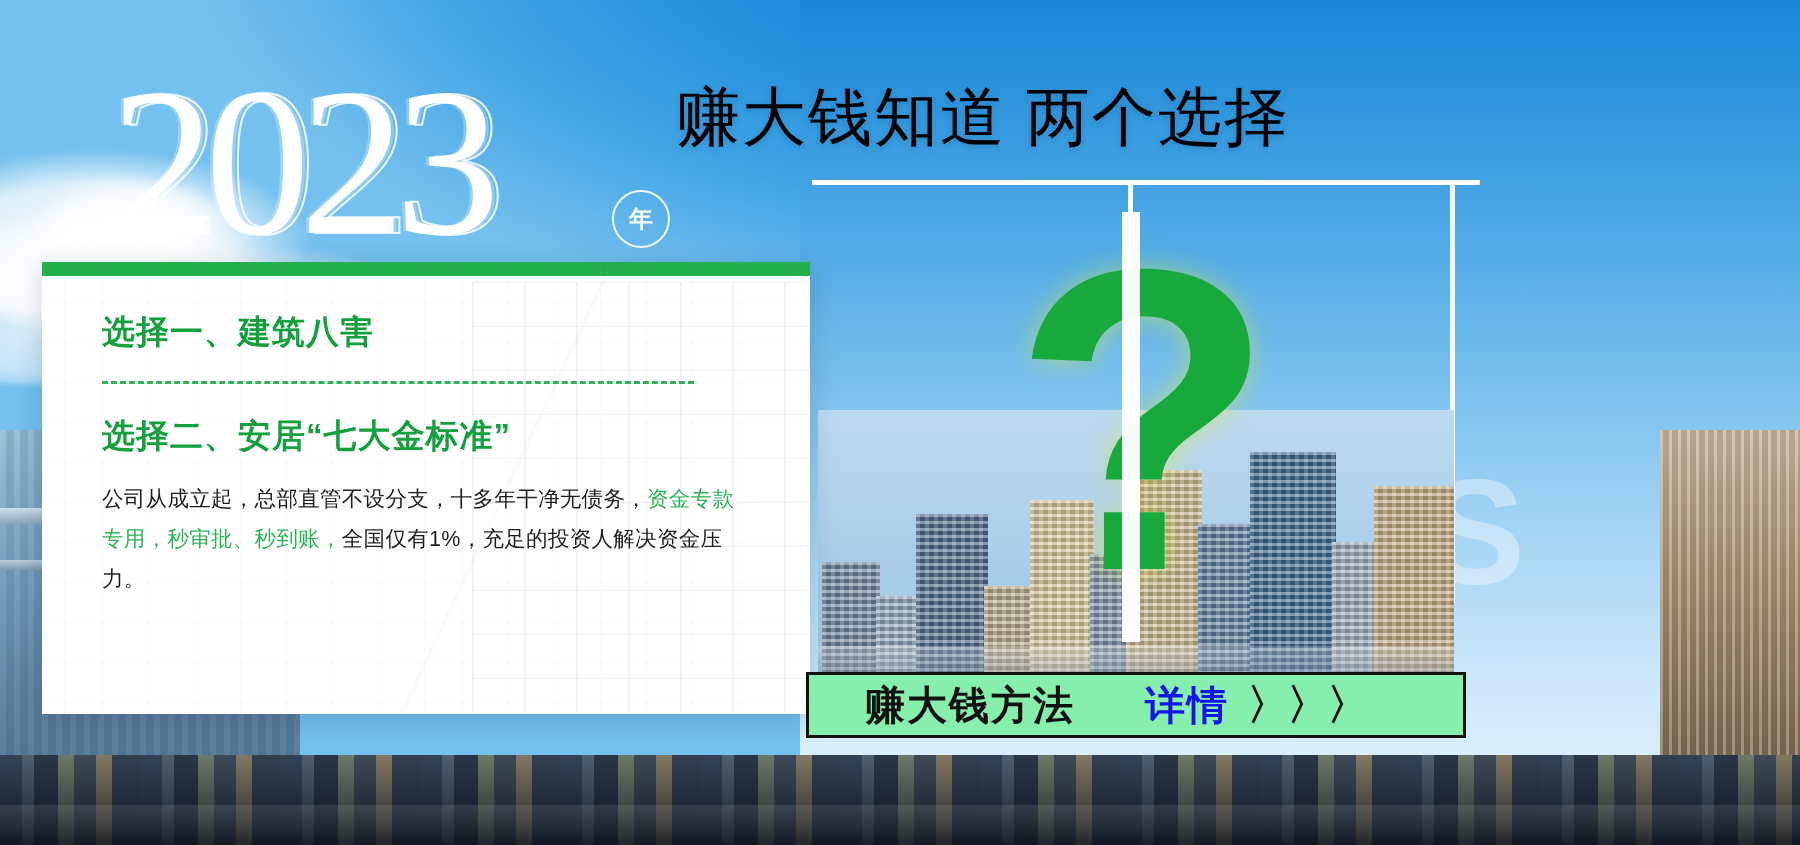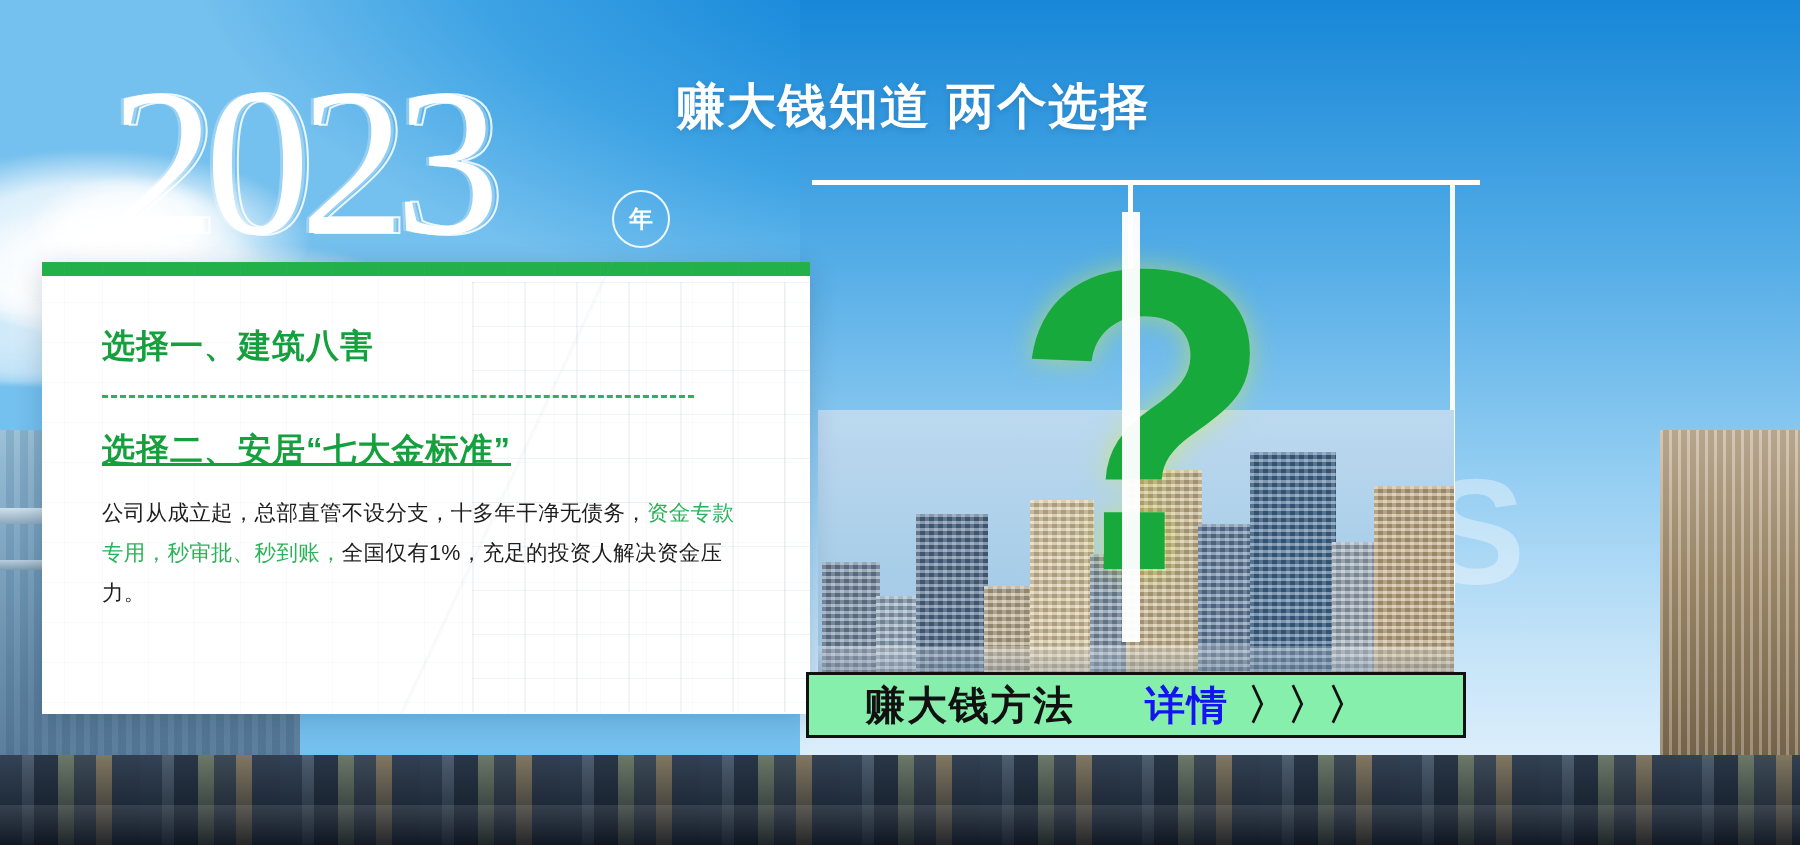--- a/index.html
+++ b/index.html
@@ -99,21 +99,21 @@
     position:absolute; left:612px; top:190px;
     width:58px; height:58px; border-radius:50%;
     border:2px solid rgba(255,255,255,.9);
     color:#fff; font-size:24px; font-weight:700;
     display:flex; align-items:center; justify-content:center;
   }
 
   
   .title {
     position:absolute; left:676px; top:74px;
-    font-size:49px; font-weight:700; color:#ffffff;
+    font-size:64px; font-weight:400; color:#000000;
     letter-spacing:2px; white-space:nowrap;
     text-shadow:0 2px 6px rgba(0,40,80,.18);
   }
   .title-rule {
     position:absolute; left:812px; top:180px; width:668px; height:5px;
     background:#ffffff;
   }
   .title-rule-gap {
     position:absolute; left:1128px; top:180px; width:5px; height:120px;
     background:#ffffff;
@@ -189,36 +189,36 @@
     background-size: 100% 100%, 360px 100%, 360px 100%;
     background-repeat:no-repeat, repeat, repeat;
   }
   .card-blueprint2 {
     position:absolute; left:430px; top:20px; width:340px; height:430px; opacity:.55;
     background-image:
       repeating-linear-gradient(90deg, rgba(140,160,180,.22) 0 1.5px, rgba(0,0,0,0) 1.5px 52px),
       repeating-linear-gradient(180deg, rgba(140,160,180,.22) 0 1.5px, rgba(0,0,0,0) 1.5px 44px),
       linear-gradient(140deg, rgba(140,160,180,.18) 0 2px, rgba(0,0,0,0) 2px);
   }
-  .card-inner { position:relative; padding:48px 70px 0 60px; z-index:2;margin-top:14px; }
+  .card-inner { position:relative; padding:48px 70px 0 60px; z-index:2; }
 
   .sec-title {
     font-size:33px; font-weight:700; color:#15a03e; letter-spacing:1px;
     margin-bottom:20px;
   }
   .sec-body {
     font-size:21.5px; line-height:40px; color:#1d1d1d; letter-spacing:.3px;
   }
   .sec-body .hl { color:#2bb35a; }
 
   .divider {
     margin:26px 0 30px 0; height:0;
     border-top:3px dashed #2bb35a; width:592px;
   }
-  .sec2 { margin-top:0;text-decoration:underline; }
+  .sec2 { margin-top:0; }
 </style>
 </head>
 <body>
 
 <div id="poster">
 
   <div class="sky"></div>
   <div class="sky-right-wash"></div>
   <div class="cloud c1"></div>
   <div class="cloud c2"></div>

